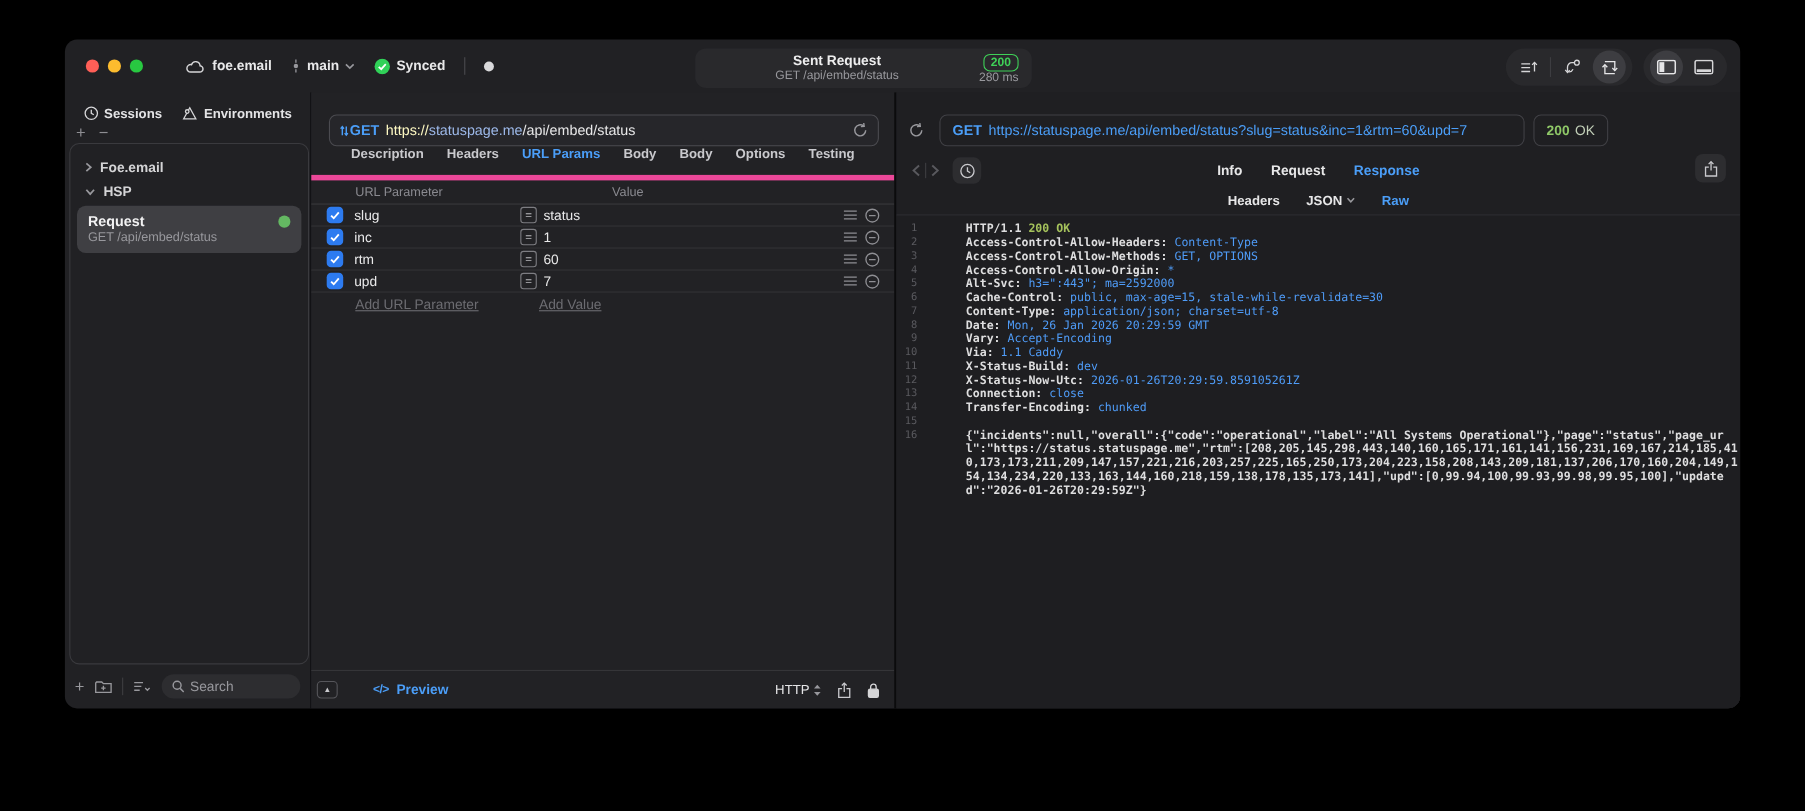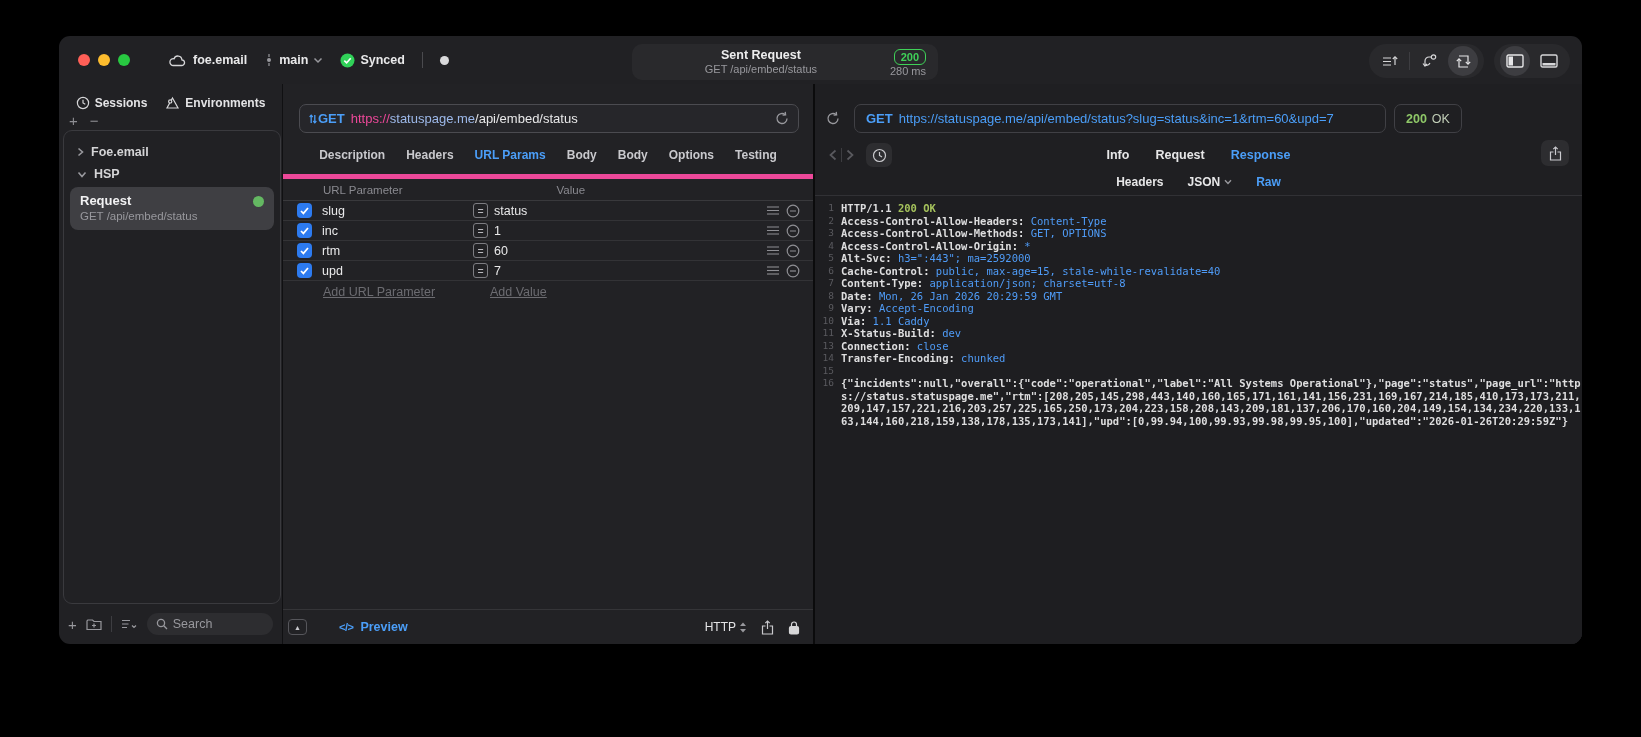--- a/index.html
+++ b/index.html
@@ -71,23 +71,23 @@
     align-items:center; gap:5px; padding:0 9px; }
   .search-pill input { background:transparent; border:none; outline:none; color:#d946ef;
     font-size:12.5px; width:100%; font-family:"Liberation Sans",sans-serif; }
   .search-pill input::placeholder { color:#98989d; }
 
   
   .editor { width:530px; display:flex; flex-direction:column; background:#222225; }
   .url-bar { margin:20px 14px 0 16px; height:29px; border:1px solid #4b4b50; border-radius:7px;
     background:#26262a; display:flex; align-items:center; padding:0 9px; gap:6px; font-size:13px; }
   .method { color:#4b9ef8; font-weight:700; display:flex; align-items:center; gap:1px; }
-  .u-scheme{color:#ec4899} .u-host{color:#9db9ea} .u-path{color:#e8e8e9}
+  .u-scheme{color:#fef9c3} .u-host{color:#9db9ea} .u-path{color:#e8e8e9}
   .url-bar .grow{flex:1}
-  .editor-tabs { display:flex; justify-content:center; gap:21px; margin-top:15px;
+  .editor-tabs { display:flex; justify-content:center; gap:21px; margin-top:0;
     font-size:12px; font-weight:600; color:#c9c9cd; }
   .editor-tabs .tab.active { color:#4b9ef8; }
   .ptable { margin-top:12px; border-top:5px solid #ec4899; }
   .phead { display:flex; align-items:center; height:22px; color:#8a8a90; font-size:11.5px;
     border-bottom:1px solid #39393c; }
   .phead .hn { margin-left:40px; }
   .phead .hv { margin-left:154px; }
   .prow { display:flex; align-items:center; height:20px; border-bottom:1px solid #333336;
     font-size:12.5px; color:#e9e9ea; }
   .checkbox { width:15px; height:15px; margin-left:14px; background:#2d7bf0; border-radius:4px;
@@ -137,21 +137,21 @@
     font-size:12px; font-weight:600; color:#e7e7e8; border-bottom:1px solid #313135; }
   .v-subtabs .stab { display:flex; align-items:center; gap:4px; }
   .v-subtabs .stab.active { color:#4b9ef8; }
 
   .code-area { flex:1; overflow:hidden; padding-top:6px; background:#1e1e21;
     font-family:"DejaVu Sans Mono", monospace; font-size:10.5px; line-height:12.5px; }
   .cl { display:flex; min-height:12.5px; }
   .cl .no { width:26px; flex:none; text-align:right; padding-right:7px; color:#5a5a5f;
     font-size:9.5px; }
   .cl .tx { flex:1; white-space:pre-wrap; word-break:break-all;
-    color:#dededf; font-weight:bold; }
+    color:#dededf; font-weight:bold;margin-left:37px; }
   .cl .tx .p { color:#dededf; }
   .cl .tx .g { color:#a5c25c; }
   .cl .tx .v { color:#4f9cf8; font-weight:normal; }
 
   svg { display:block; }
 </style>
 </head>
 <body>
 
 <div class="window">
@@ -608,41 +608,45 @@
           <div class="cl">
             <span class="no">4</span>
             <span class="tx"><span class="p">Access-Control-Allow-Origin: </span><span class="v">*</span></span>
           </div>
           <div class="cl">
             <span class="no">5</span>
             <span class="tx"><span class="p">Alt-Svc: </span><span class="v">h3=":443"; ma=2592000</span></span>
           </div>
           <div class="cl">
             <span class="no">6</span>
-            <span class="tx"><span class="p">Cache-Control: </span><span class="v">public, max-age=15, stale-while-revalidate=40</span></span>
+            <span class="tx"><span class="p">Cache-Control: </span><span class="v">public, max-age=15, stale-while-revalidate=30</span></span>
           </div>
           <div class="cl">
             <span class="no">7</span>
             <span class="tx"><span class="p">Content-Type: </span><span class="v">application/json; charset=utf-8</span></span>
           </div>
           <div class="cl">
             <span class="no">8</span>
             <span class="tx"><span class="p">Date: </span><span class="v">Mon, 26 Jan 2026 20:29:59 GMT</span></span>
           </div>
           <div class="cl">
             <span class="no">9</span>
             <span class="tx"><span class="p">Vary: </span><span class="v">Accept-Encoding</span></span>
           </div>
           <div class="cl">
             <span class="no">10</span>
             <span class="tx"><span class="p">Via: </span><span class="v">1.1 Caddy</span></span>
           </div>
           <div class="cl">
             <span class="no">11</span>
             <span class="tx"><span class="p">X-Status-Build: </span><span class="v">dev</span></span>
+          </div>
+          <div class="cl">
+            <span class="no">12</span>
+            <span class="tx"><span class="p">X-Status-Now-Utc: </span><span class="v">2026-01-26T20:29:59.859105261Z</span></span>
           </div>
           <div class="cl">
             <span class="no">13</span>
             <span class="tx"><span class="p">Connection: </span><span class="v">close</span></span>
           </div>
           <div class="cl">
             <span class="no">14</span>
             <span class="tx"><span class="p">Transfer-Encoding: </span><span class="v">chunked</span></span>
           </div>
           <div class="cl">

